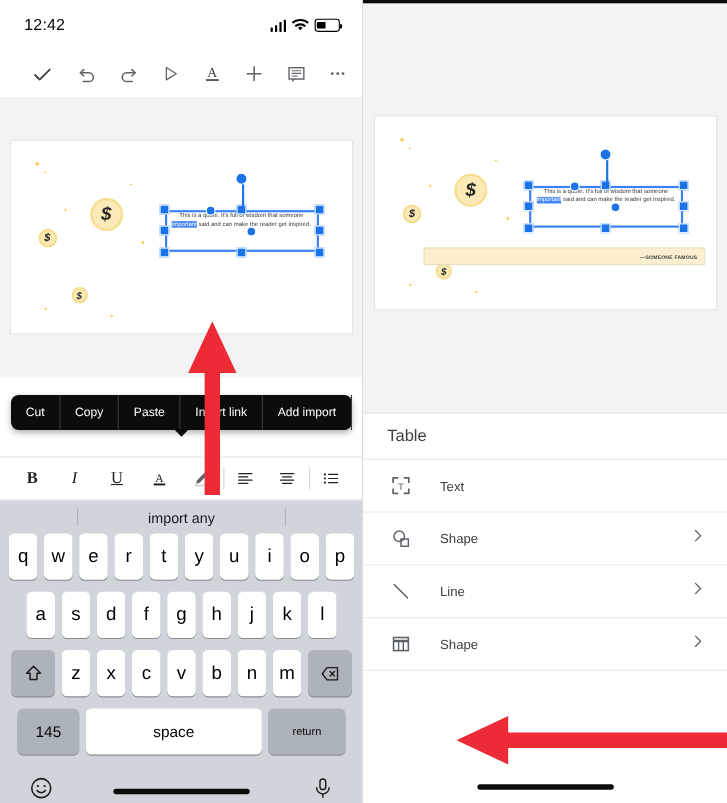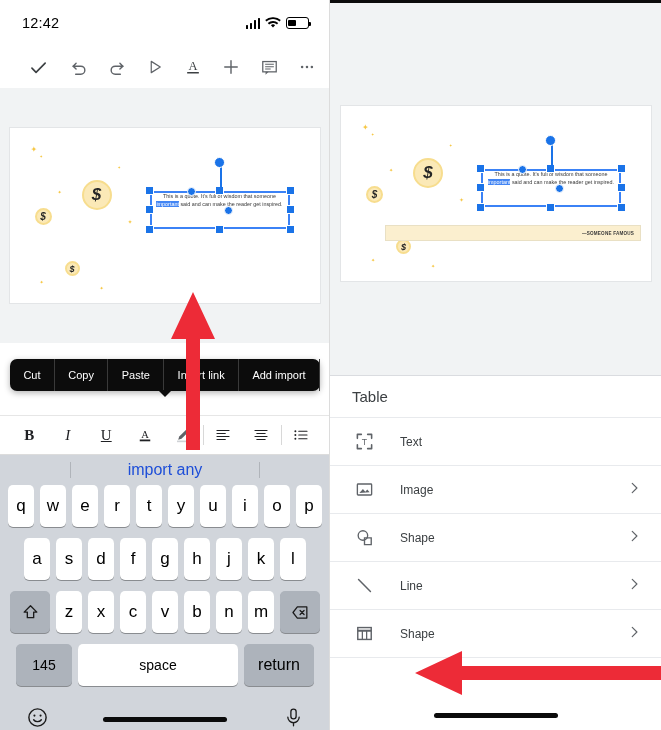--- a/index.html
+++ b/index.html
@@ -126,38 +126,38 @@
   }
   .fmt-div { flex:0 0 1px; height:20px; background:#d8d8d8; }
 
   
   .keyboard {
     position:absolute; left:0; top:455px; width:330px; height:275px;
     background:#d1d5db;
   }
   .kb-suggest {
     height:30px; display:flex; align-items:center; justify-content:center;
-    position:relative; font-size:16px; color:#1d4ed8;
+    position:relative; font-size:13px; color:#0f172a;
   }
   .kb-suggest::before, .kb-suggest::after{
     content:""; position:absolute; top:7px; height:16px; width:1px; background:#b0b4ba;
   }
   .kb-suggest::before{ left:70px; } .kb-suggest::after{ right:70px; }
   .kb-row { display:flex; justify-content:center; gap:6px; margin-bottom:11px; }
   .key {
     background:#fff; border-radius:5px; box-shadow:0 1px 0 #898c90;
     height:42px; width:26px;
     display:flex; align-items:center; justify-content:center;
     font-size:17px; color:#000;
   }
   .key.dark { background:#adb3bb; box-shadow:0 1px 0 #898c90; }
   .key.w40 { width:40px; }
   .key.w56 { width:56px; font-size:14px; }
   .key.space { width:160px; font-size:14px; }
-  .key.ret { width:70px; font-size:16px; }
+  .key.ret { width:70px; font-size:10px; }
   .kb-bottom {
     display:flex; align-items:center; justify-content:space-between;
     padding:4px 26px 0 26px; height:40px;
   }
   .home-ind {
     position:absolute; bottom:8px; left:50%; transform:translateX(-50%);
     width:124px; height:5px; background:#0b0b0b; border-radius:3px;
   }
 
   
@@ -494,34 +494,20 @@
       <div class="ins-row">
         <div class="ins-icon">
           <svg width="19" height="19" viewBox="0 0 24 24">
             <path d="M3 3h5M3 3v5M21 3h-5M21 3v5M3 21h5M3 21v-5M21 21h-5M21 21v-5" stroke="#5f6368" stroke-width="2" stroke-linecap="round"></path>
             <text x="12" y="16.5" text-anchor="middle" font-family="Liberation Sans, sans-serif" font-size="11" fill="#5f6368">T</text>
           </svg>
         </div>
         <div class="ins-label">Text</div>
       </div>
 
-      <div class="ins-row">
-        <div class="ins-icon">
-          <svg width="19" height="19" viewBox="0 0 24 24">
-              <rect x="3" y="5" width="18" height="14" rx="1" fill="none" stroke="#5f6368" stroke-width="1.7"></rect>
-              <path d="M5.5 16.5 10 11.5l3 3.2 2.5-2.6 3 3.4z" fill="#5f6368"></path>
-            </svg>
-        </div>
-        <div class="ins-label">Image</div>
-        <div class="chev">
-          <svg width="14" height="14" viewBox="0 0 24 24">
-              <path d="M9 4l8 8-8 8" fill="none" stroke="#5f6368" stroke-width="2" stroke-linecap="round" stroke-linejoin="round"></path>
-            </svg>
-        </div>
-      </div>
 
       <div class="ins-row">
         <div class="ins-icon">
           <svg width="19" height="19" viewBox="0 0 24 24">
               <circle cx="10" cy="9.5" r="6" fill="none" stroke="#5f6368" stroke-width="1.7"></circle>
               <path d="M12 12.5h8.5V21H12z" fill="none" stroke="#5f6368" stroke-width="1.7"></path>
             </svg>
         </div>
         <div class="ins-label">Shape</div>
         <div class="chev">

